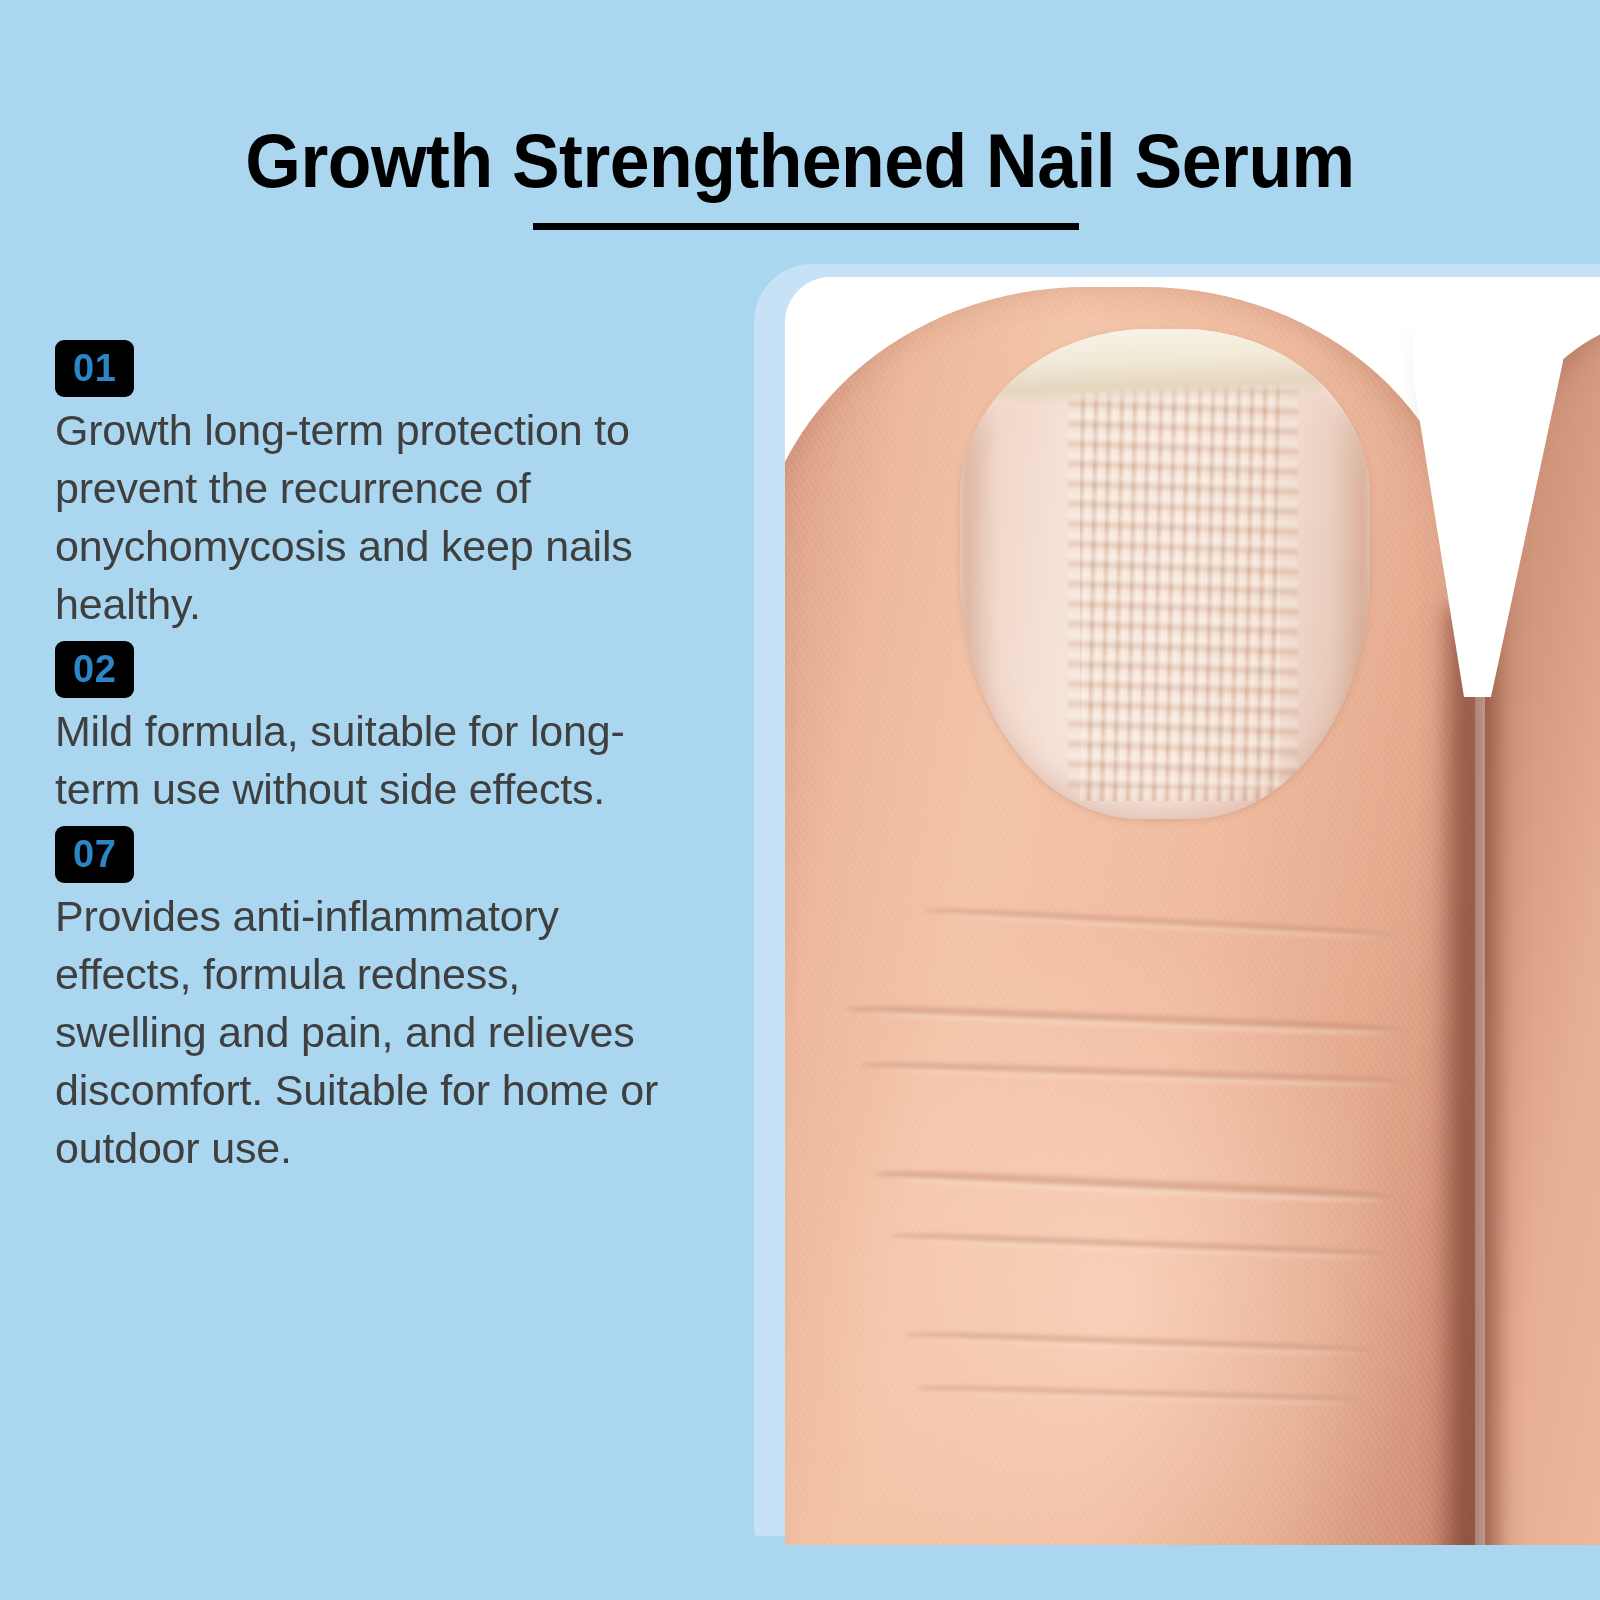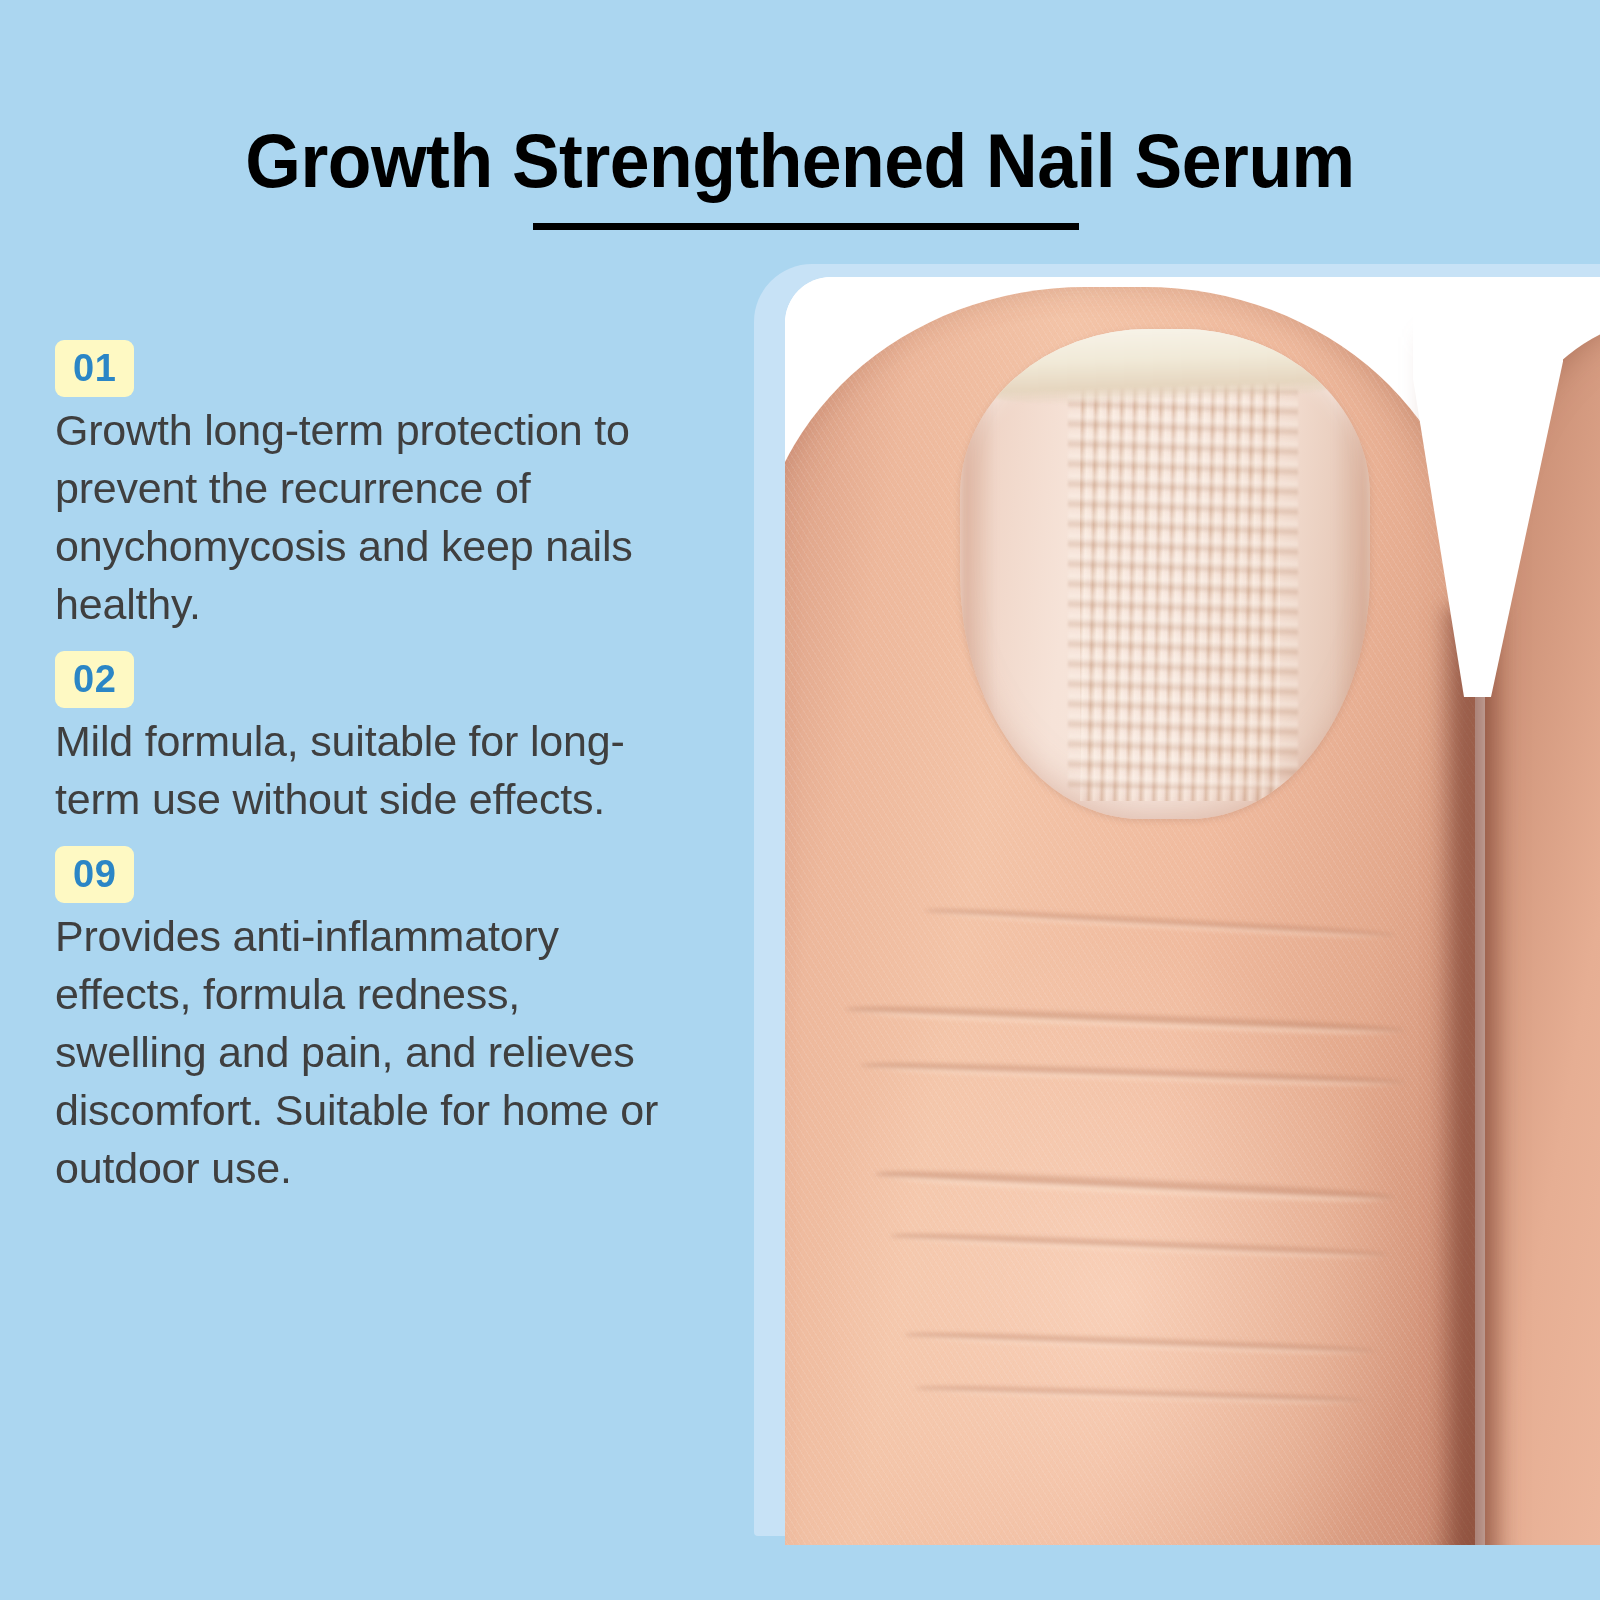--- a/index.html
+++ b/index.html
@@ -46,41 +46,41 @@
     position: absolute;
     left: 55px;
     top: 340px;
     width: 625px;
   }
   .feature {
     margin: 0;
   }
   .badge {
     display: inline-block;
-    background: #fef9c3;
+    background: #000000;
     color: #2b86c6;
     font-family: "Liberation Sans", sans-serif;
     font-weight: 700;
     font-size: 38px;
     line-height: 1;
     padding: 9px 18px 10px 18px;
     border-radius: 9px;
     letter-spacing: 0.5px;
   }
   .feature-text {
     margin: 4px 0 0 0;
     color: #3f3f3f;
     font-family: "Liberation Sans", sans-serif;
     font-weight: 400;
     font-size: 43px;
     line-height: 58px;
     letter-spacing: -0.2px;
   }
   .feature + .feature {
-    margin-top: 18px;
+    margin-top: 8px;
   }
 
   
   .image-frame {
     position: absolute;
     left: 754px;
     top: 264px;
     width: 846px;
     height: 1272px;
     background: #c7e2f6;
@@ -285,21 +285,21 @@
     <span class="badge">01</span>
     <p class="feature-text">Growth long-term protection to prevent the recurrence of onychomycosis and keep nails healthy.</p>
   </div>
 
   <div class="feature">
     <span class="badge">02</span>
     <p class="feature-text">Mild formula, suitable for long-term use without side effects.</p>
   </div>
 
   <div class="feature">
-    <span class="badge">09</span>
+    <span class="badge">07</span>
     <p class="feature-text">Provides anti-inflammatory effects, formula redness, swelling and pain, and relieves discomfort. Suitable for home or outdoor use.</p>
   </div>
 
 </div>
 
 <div class="image-frame"></div>
 
 <div class="image-panel">
   <div class="photo">
 

